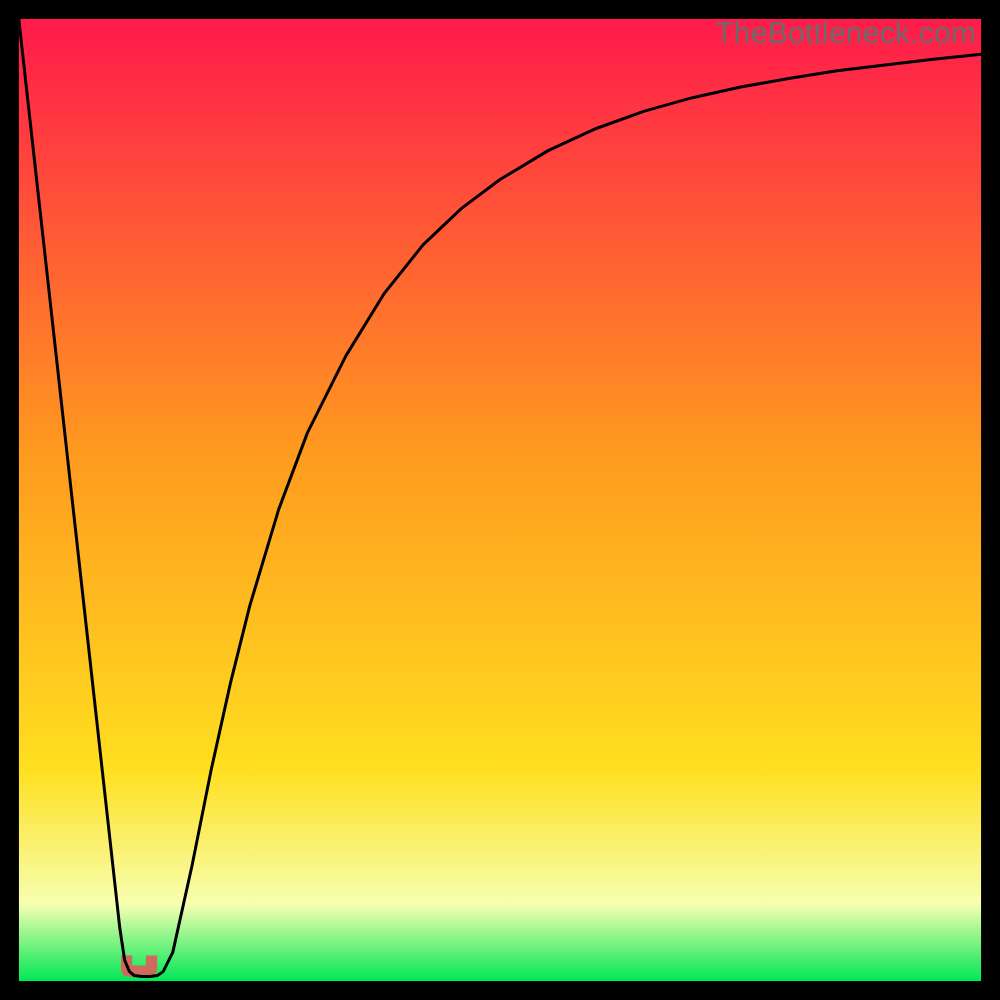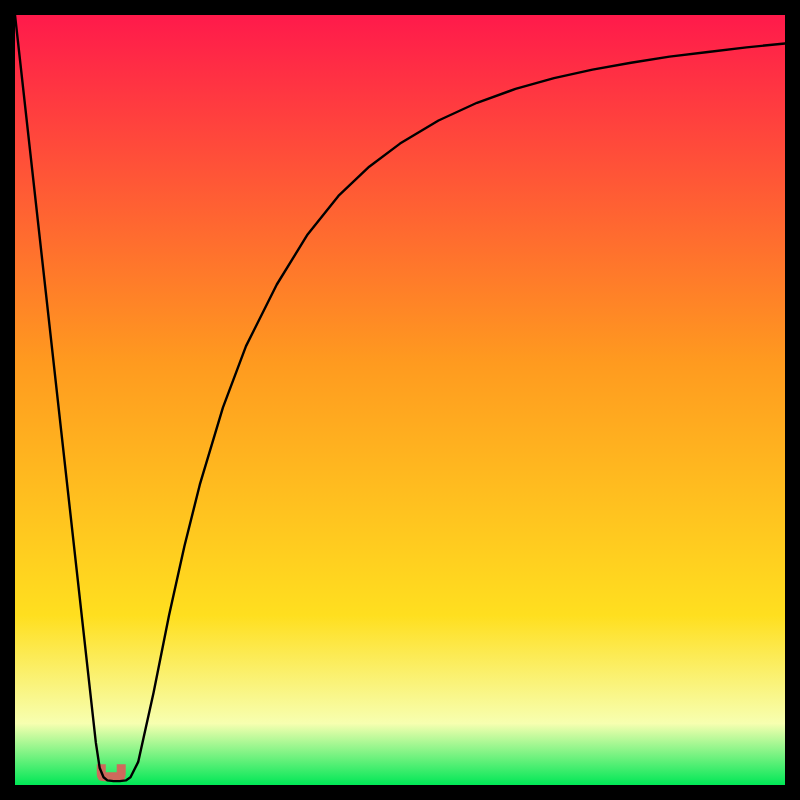--- a/index.html
+++ b/index.html
@@ -48,13 +48,14 @@
         <stop id="g-stop-1" offset="45%" stop-color="#ff9a1f"></stop>
         <stop id="g-stop-2" offset="78%" stop-color="#ffdf1f"></stop>
         <stop id="g-stop-3" offset="92%" stop-color="#f7ffb0"></stop>
         <stop id="g-stop-4" offset="100%" stop-color="#00e756"></stop>
       </linearGradient>
     </defs>
     <rect x="0" y="0" width="770" height="770" fill="url(#bg-grad)"></rect>
     <path id="low-marker" d="M 82.775 750.3 L 82.775 759.3 Q 82.775 765.3 88.775 765.3 L 103.725 765.3 Q 109.725 765.3 109.725 759.3 L 109.725 750.3 L 102.725 750.3 L 102.725 758.3 L 89.775 758.3 L 89.775 750.3 Z" fill="#cf6a5c" stroke="#cf6a5c" stroke-width="2"></path>
     <path id="curve" d="M0.00 0.00 L15.40 138.60 L30.80 277.20 L46.20 415.80 L61.60 554.40 L73.15 658.35 L80.85 727.65 L84.70 753.06 L88.55 762.30 L92.40 765.38 L98.56 766.15 L104.72 766.15 L110.88 765.38 L115.50 762.30 L123.20 746.90 L138.60 677.60 L154.00 600.60 L169.40 531.30 L184.80 469.70 L207.90 392.70 L231.00 331.10 L261.80 269.50 L292.60 219.45 L323.40 180.95 L354.20 151.69 L385.00 128.59 L423.50 105.49 L462.00 87.78 L500.50 73.92 L539.00 63.14 L577.50 54.67 L616.00 47.74 L654.50 41.58 L693.00 36.96 L731.50 32.34 L770.00 28.49" fill="none" stroke="#000000" stroke-width="2.4" stroke-linejoin="round" stroke-linecap="round"></path>
   </svg>
+  <div class="watermark">TheBottleneck.com</div>
 </div>
 
 </body></html>

